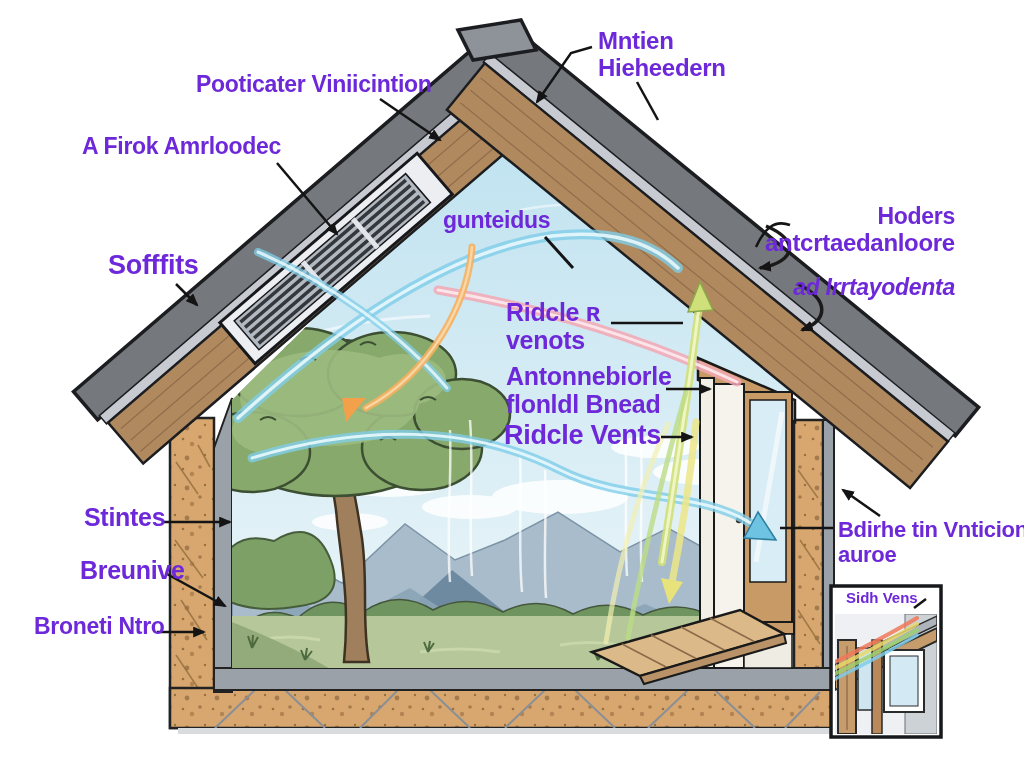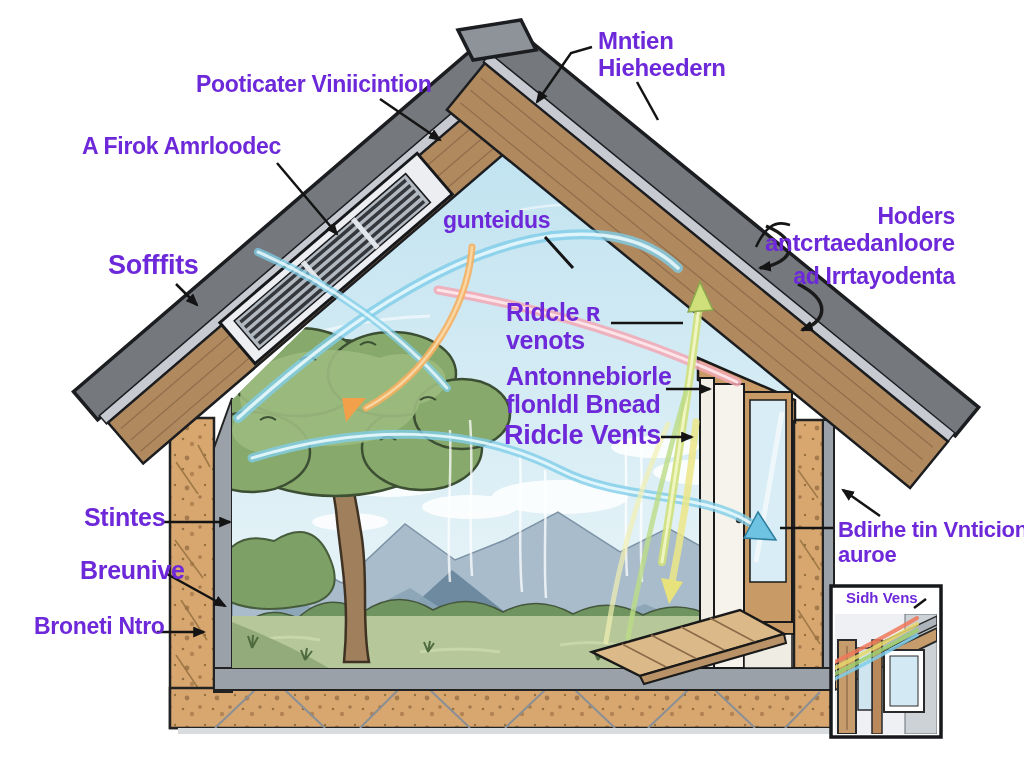--- a/index.html
+++ b/index.html
@@ -4,21 +4,21 @@
 <style>
   html,body{margin:0;padding:0;background:#ffffff;}
   .stage{position:relative;width:1024px;height:768px;background:#ffffff;overflow:hidden;
          font-family:"Liberation Sans", sans-serif;}
   .stage svg{position:absolute;left:0;top:0;}
   .lbl{position:absolute;font-weight:bold;color:#6d28d9;line-height:1.12;white-space:nowrap;
        letter-spacing:-0.3px;}
   .lbl .ln{display:block;}
   .fs27{font-size:27px;} .fs26{font-size:23px;} .fs25{font-size:25px;}
   .fs24{font-size:24px;} .fs23{font-size:23px;} .fs22{font-size:22px;} .fs15{font-size:15px;}
-  .indent{margin-left:26px;margin-top:7px;}
+  .indent{margin-left:26px;margin-top:18px;font-style:italic;}
 </style>
 </head>
 <body>
 
 <div class="stage">
 
 <svg width="1024" height="768" viewBox="0 0 1024 768">
   <defs>
     <linearGradient id="sky" x1="0" y1="0" x2="0" y2="1">
       <stop offset="0" stop-color="#bfe2f0"></stop>

